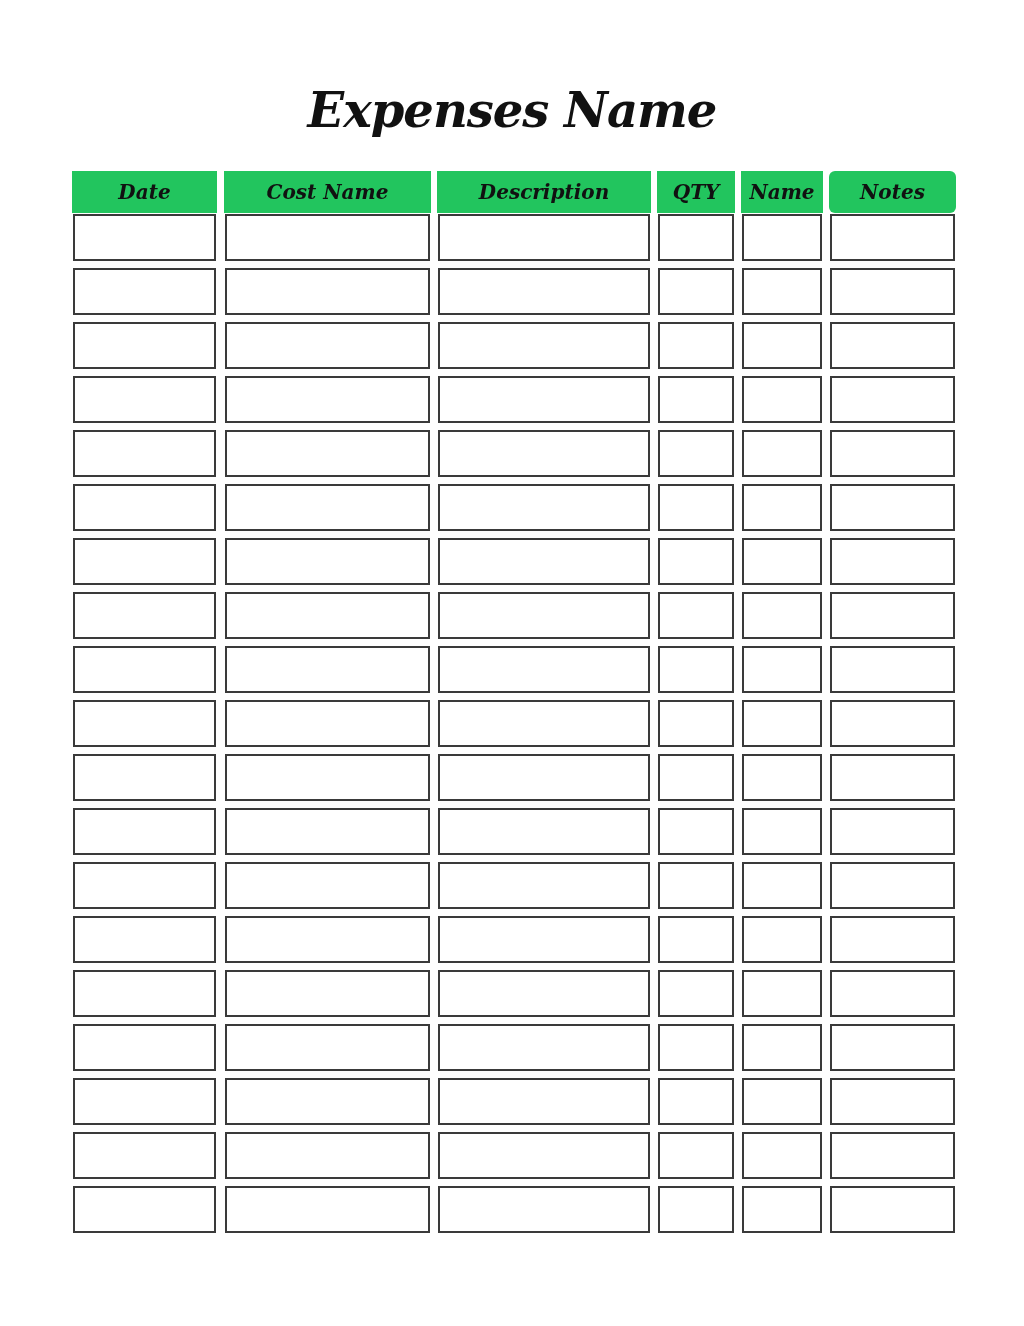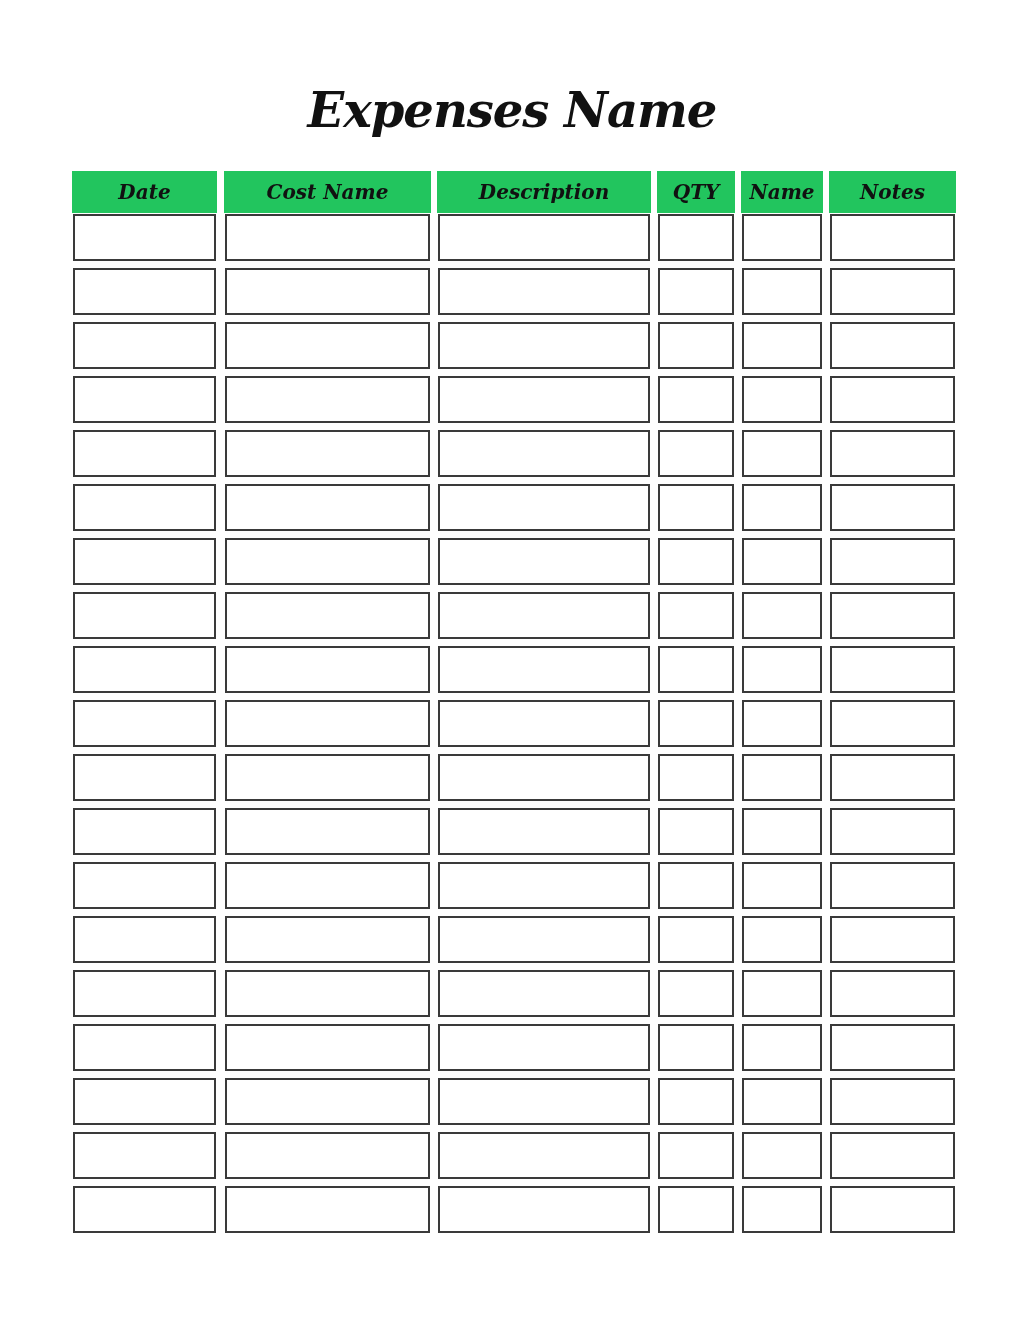--- a/index.html
+++ b/index.html
@@ -11,21 +11,21 @@
 </head>
 <body>
 
 <div class="title">Expenses Name</div>
 <div id="table">
     <div class="hdr" style="left: 72px; width: 145px;">Date</div>
     <div class="hdr" style="left: 224px; width: 207px;">Cost Name</div>
     <div class="hdr" style="left: 437px; width: 214px;">Description</div>
     <div class="hdr" style="left: 657px; width: 78px;">QTY</div>
     <div class="hdr" style="left: 741px; width: 82px;">Name</div>
-    <div class="hdr" style="left: 829px; width: 127px;">Notes</div>
+    <div class="hdr" style="left: 829px; width: 127px; border-radius: 6px;">Notes</div>
     <div class="cell" style="left: 73px; width: 143px; top: 214px;"></div>
     <div class="cell" style="left: 225px; width: 205px; top: 214px;"></div>
     <div class="cell" style="left: 438px; width: 212px; top: 214px;"></div>
     <div class="cell" style="left: 658px; width: 76px; top: 214px;"></div>
     <div class="cell" style="left: 742px; width: 80px; top: 214px;"></div>
     <div class="cell" style="left: 830px; width: 125px; top: 214px;"></div>
     <div class="cell" style="left: 73px; width: 143px; top: 268px;"></div>
     <div class="cell" style="left: 225px; width: 205px; top: 268px;"></div>
     <div class="cell" style="left: 438px; width: 212px; top: 268px;"></div>
     <div class="cell" style="left: 658px; width: 76px; top: 268px;"></div>

